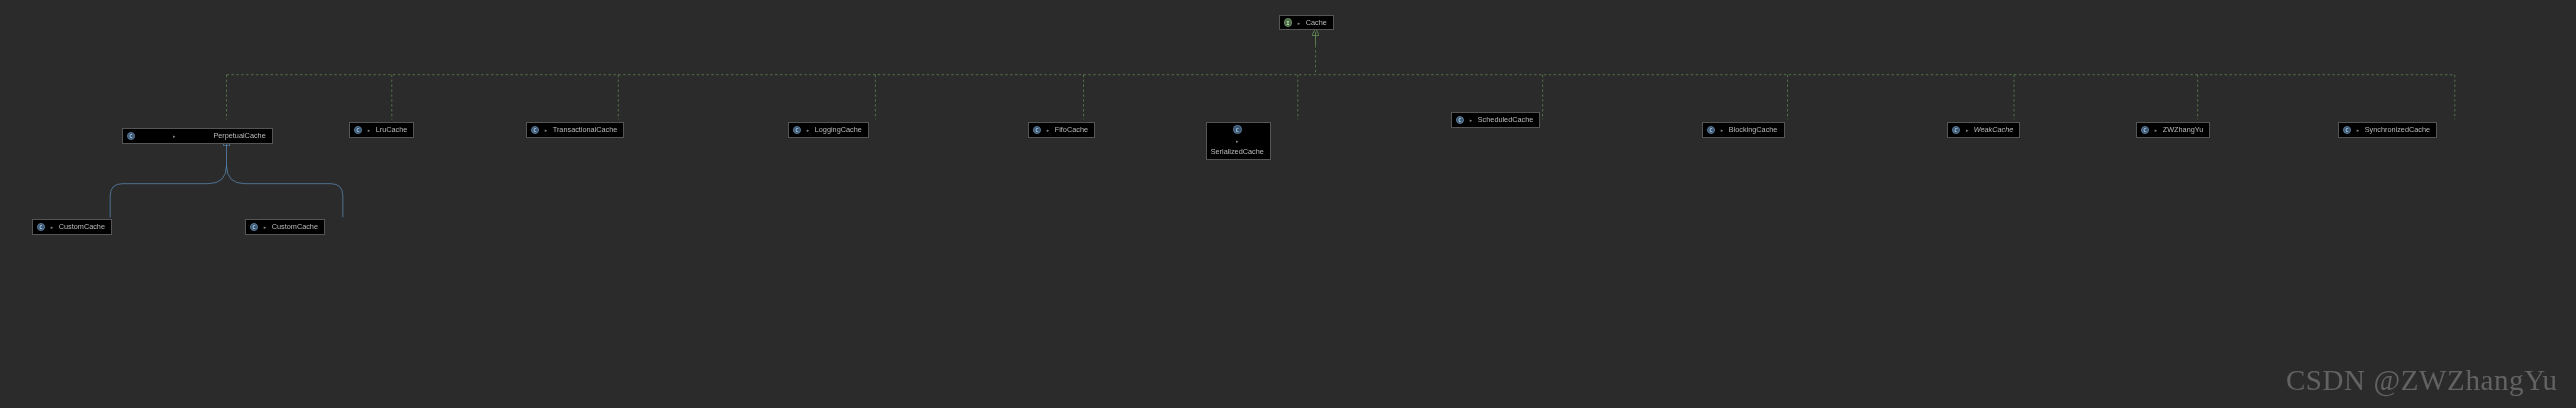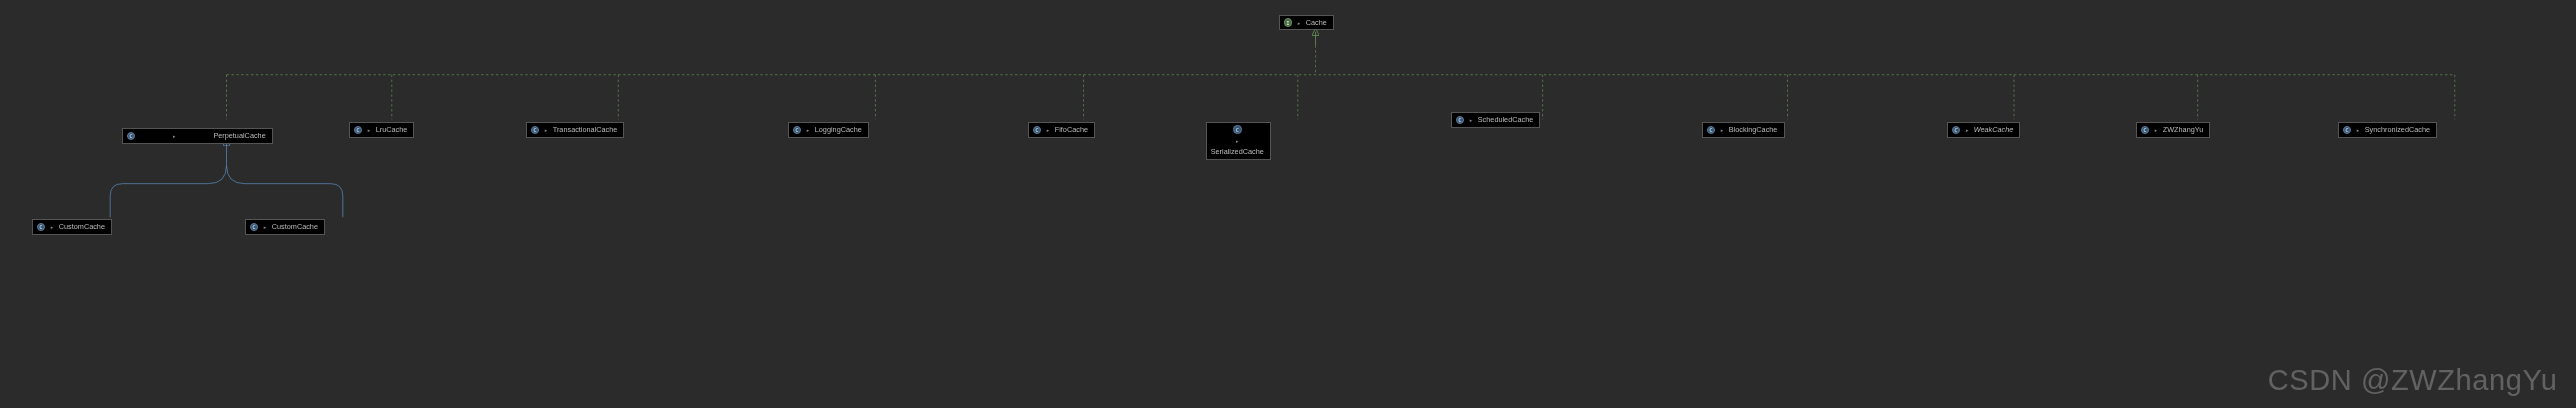--- a/index.html
+++ b/index.html
@@ -67,21 +67,21 @@
       width: 2576px;
       height: 409px;
       pointer-events: none;
     }
     .watermark {
       position: absolute;
       right: 18.4px;
       bottom: 12.2px;
       font-size: 29px;
       color: rgba(200, 200, 200, 0.35);
-      font-family: Liberation Sans, sans-serif;
+      font-family: Liberation Serif, serif;
       letter-spacing: 0.6px;
     }
   </style>
 </head>
 <body>
 
 <svg class="connectors" viewBox="0 0 4208 668" width="2576" height="409">
   <defs>
     <marker id="arrowGreen" markerWidth="10" markerHeight="10" refX="5" refY="5" orient="auto">
       <path d="M0,0 L10,5 L0,10 Z" fill="none" stroke="#6b9e5c" stroke-width="1"></path>

